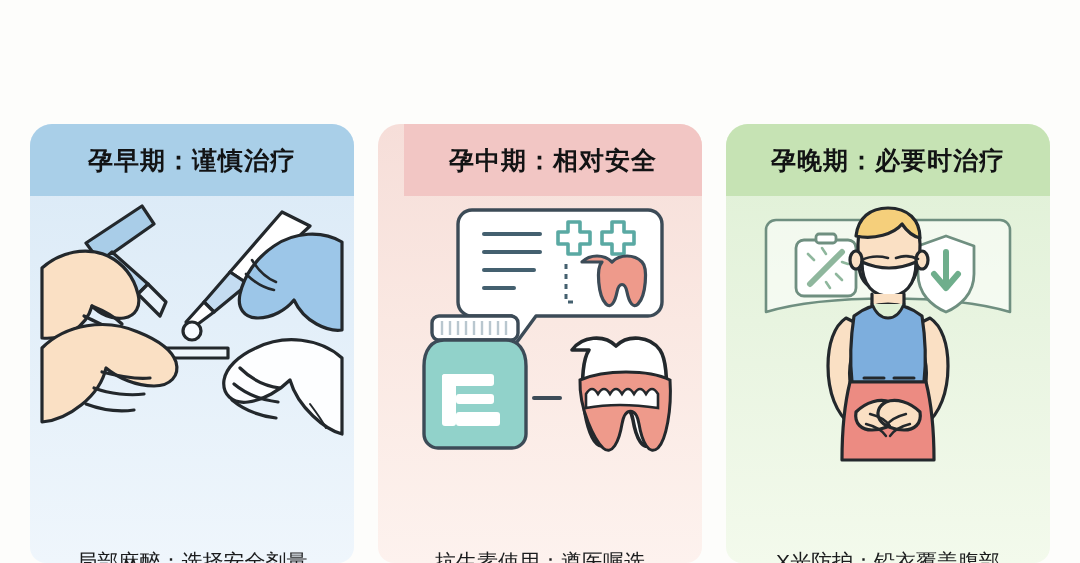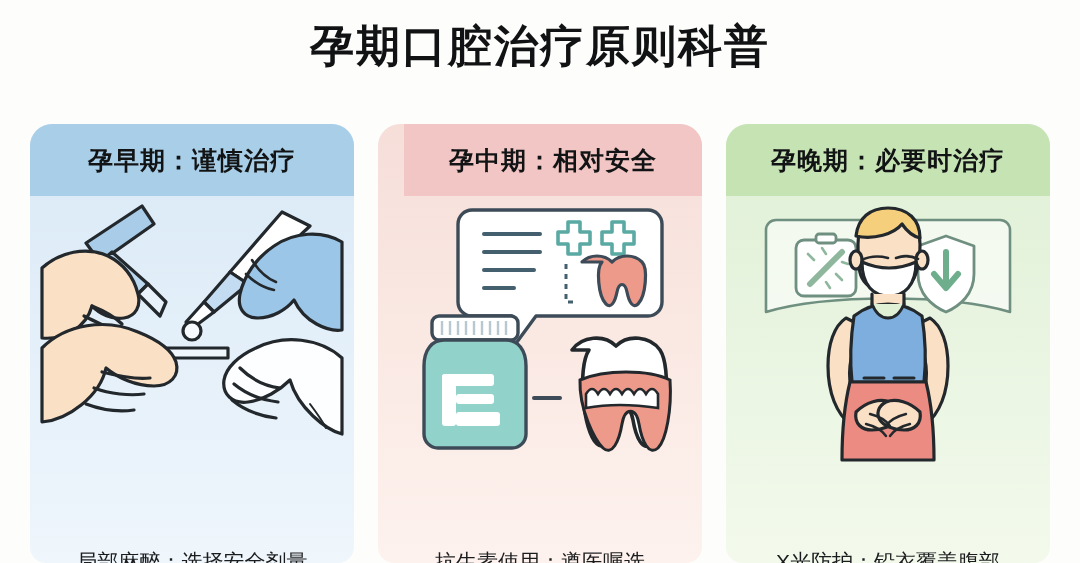--- a/index.html
+++ b/index.html
@@ -80,21 +80,20 @@
   .card-3{background:linear-gradient(#dff0d5 0%,#e8f4e0 45%,#f3faec 100%);}
   .card-3 .card-head{background:#c6e3b4;}
 
   svg{display:block;overflow:visible;}
 </style>
 </head>
 <body>
 
 <div class="page">
 
-  <div class="title">孕期口腔治疗原则科普</div>
 
   <div class="cards">
 
     <div class="card card-1">
       <div class="card-head">孕早期：谨慎治疗</div>
       <div class="card-body">
         <div class="art">
           <svg viewBox="0 0 300 262" width="300" height="262">
             <g fill="none" stroke="#23282c" stroke-width="3.2" stroke-linejoin="round" stroke-linecap="round">
 

